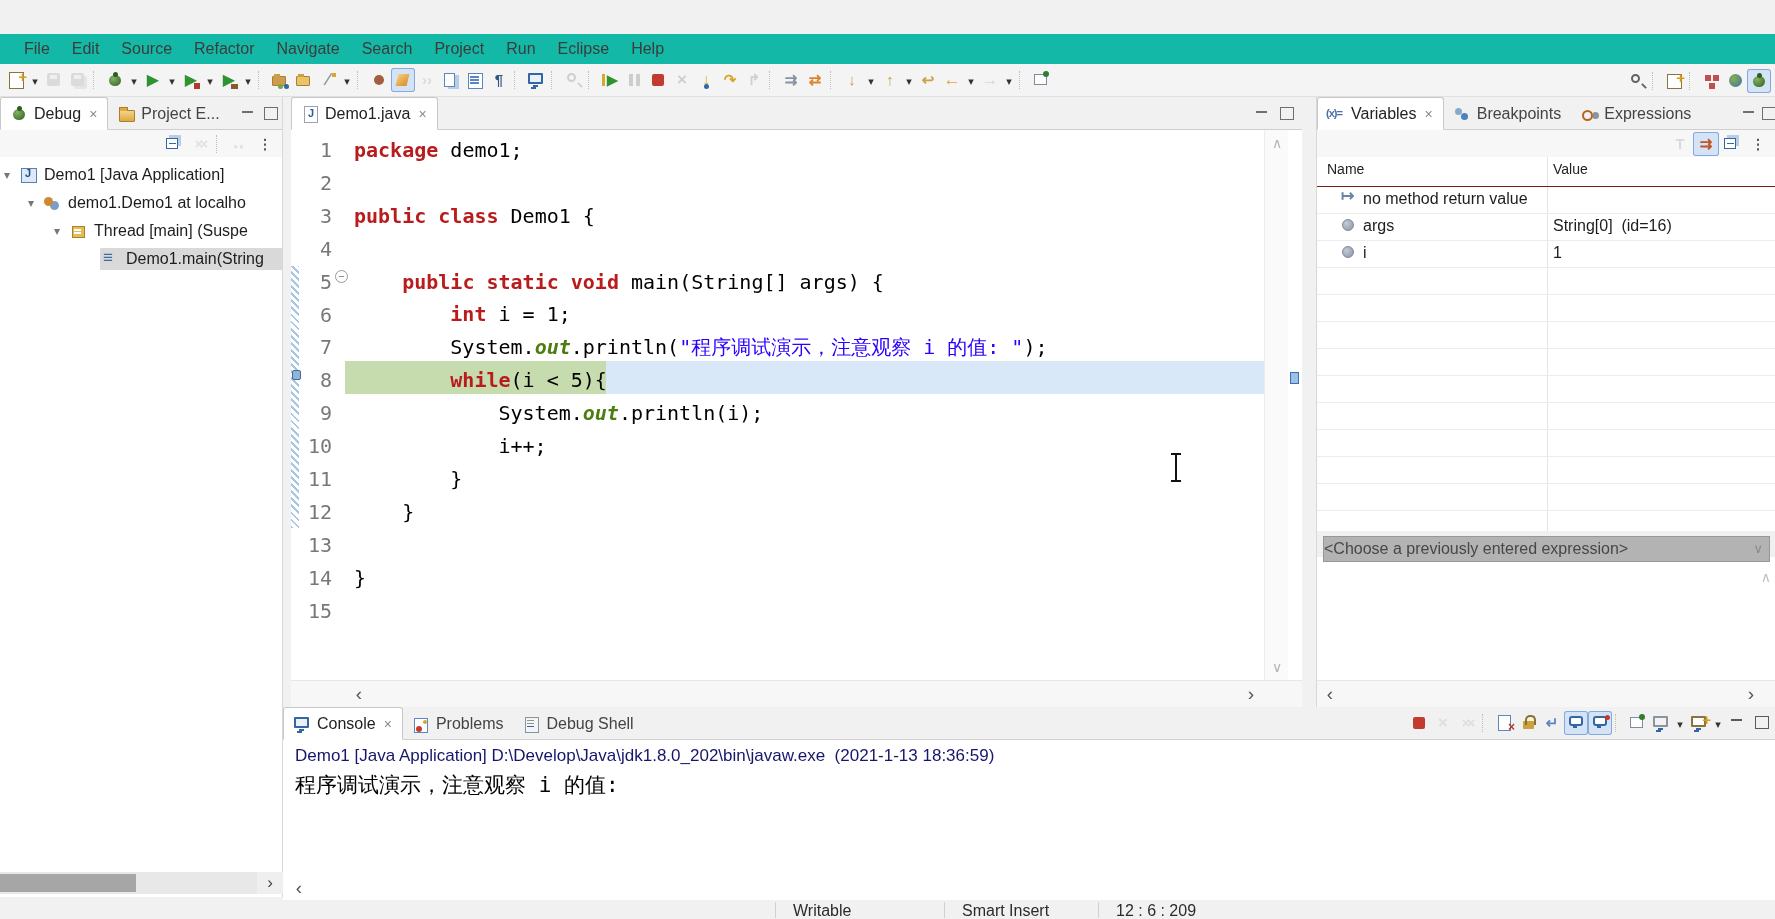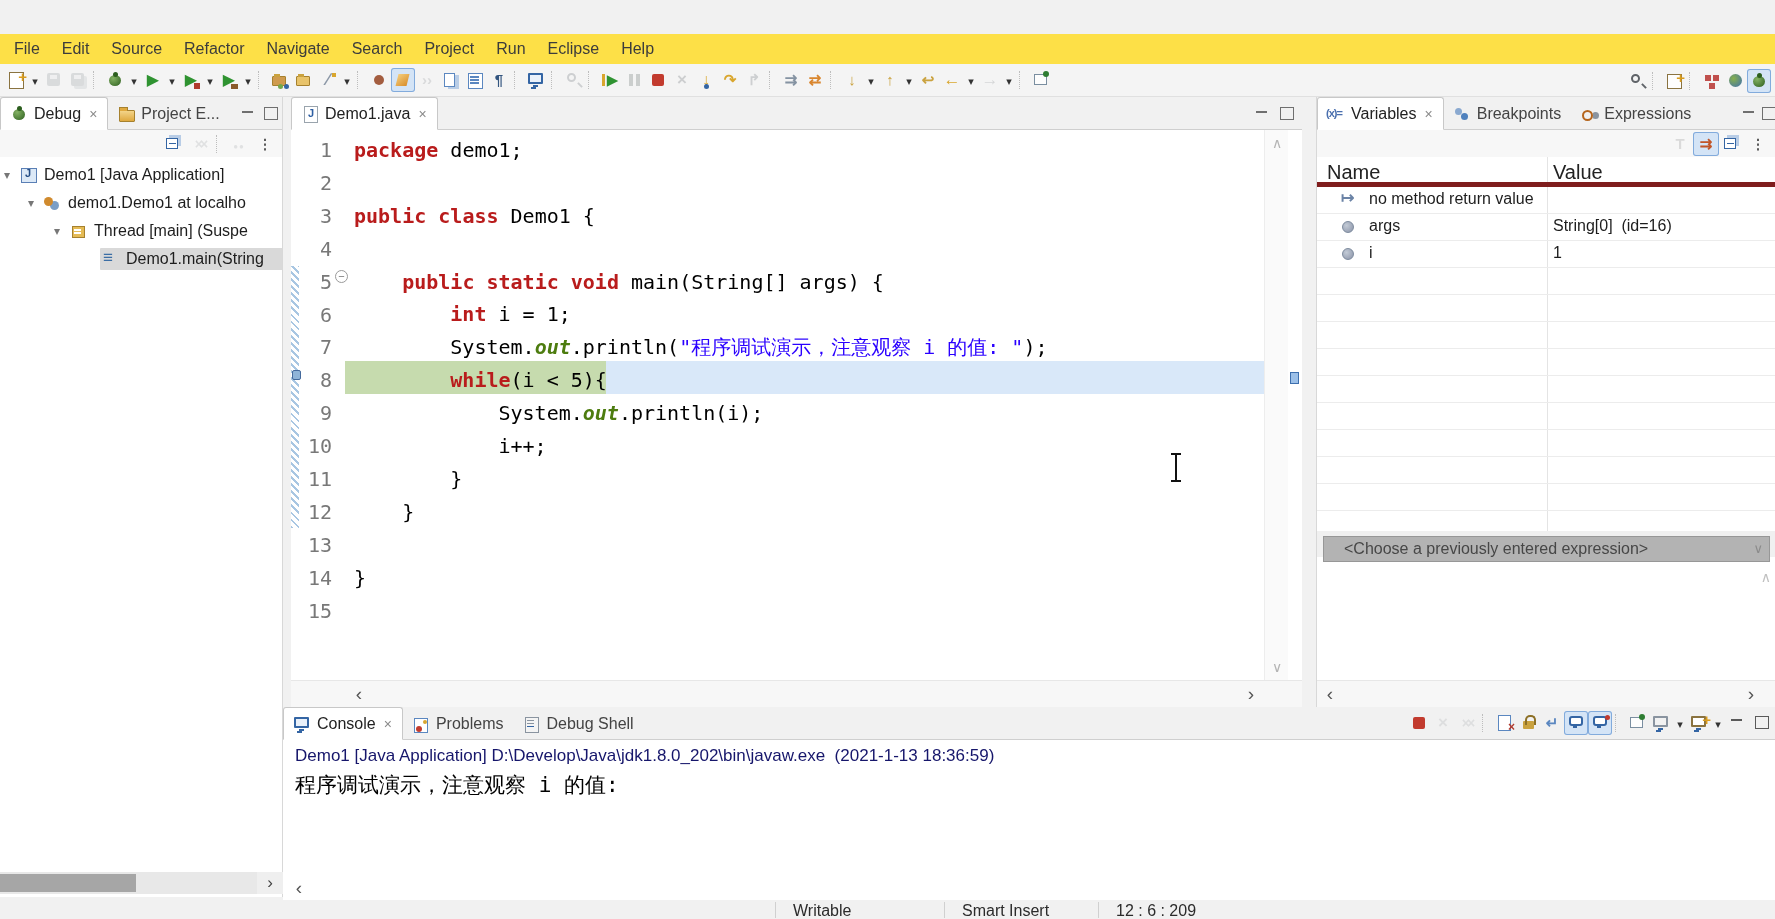--- a/index.html
+++ b/index.html
@@ -13,21 +13,21 @@
      background:radial-gradient(circle at 35% 35%, #6d6486 0%, #2c2344 55%, #161026 100%);
      box-shadow:inset 0 0 0 2px #463d5e}
   #window-title{position:absolute;left:40px;top:7px;font-size:17px;color:#8a8a8a;white-space:nowrap}
   .wbtn{position:absolute;top:0;width:46px;height:32px;display:flex;align-items:center;justify-content:center;color:#555}
   #win-min{left:1590px}#win-max{left:1664px}#win-close{left:1738px}
   #win-min::before{content:"";width:12px;height:2px;background:#666}
   #win-max::before{content:"";width:12px;height:11px;border:1.5px solid #666}
   #win-close::before{content:"×";font-size:22px;color:#555}
 
   
-  #menubar{position:absolute;left:0;top:34px;width:1775px;height:30px;background:#fde047;display:flex;align-items:center;padding-left:3px}
+  #menubar{position:absolute;left:0;top:34px;width:1775px;height:30px;background:#14b8a6;display:flex;align-items:center;padding-left:13px}
   .menu-item{padding:4px 11px;font-size:16px;color:#3c3c3c;white-space:nowrap}
 
   
   #toolbar{position:absolute;left:0;top:64px;width:1775px;height:33px;background:#f4f4f4;border-bottom:1px solid #e0e0e0;
            display:flex;align-items:center;padding-left:4px}
   .tsep{width:7px;height:18px;border-left:1px dotted #bdbdbd;margin:0 3px}
   .ic{position:relative;display:inline-block;width:24px;height:24px;line-height:24px;text-align:center;
       font-size:15px;border-radius:3px;flex:0 0 auto}
   .ic.on{background:#d4e4f6;box-shadow:inset 0 0 0 1px #82abdc}
   .ic.disabled{opacity:.45;filter:grayscale(60%)}
@@ -187,34 +187,34 @@
   .hscroll{position:absolute;left:0;bottom:0;right:0;height:27px;background:#f7f7f7;border-top:1px solid #e7e7e7}
   .harrow{position:absolute;top:3px;width:20px;height:20px;color:#555;font-size:19px;line-height:19px;text-align:center}
   #ibeam{position:absolute;left:879px;top:322px;width:12px;height:32px;z-index:5}
   #ibeam::before{content:"";position:absolute;left:5px;top:2px;width:2px;height:28px;background:#111}
   #ibeam::after{content:"";position:absolute;left:1px;top:1px;width:10px;height:2px;background:#111;box-shadow:0 27px 0 #111}
 
   
   #right-panel{left:1316px;top:97px;width:459px;height:610px;border-left:1px solid #d8d8d8}
   #rp-mm-min{left:424px}#rp-mm-max{left:443px}
   #vtable{position:absolute;left:0;top:60px;right:0;height:374px;background:#fff;overflow:hidden}
-  #vheader{position:relative;height:30px;border-bottom:5px solid #7f1d1d;font-size:20px;color:#222}
+  #vheader{position:relative;height:30px;border-bottom:1px solid #7f1d1d;font-size:14px;color:#222}
   #vh-name{position:absolute;left:10px;top:4px}
   #vh-value{position:absolute;left:236px;top:4px}
   #vdivider{position:absolute;left:230px;top:0;width:1px;height:374px;background:#e4e4e4}
   .vrow{position:relative;height:27px;border-bottom:1px solid #ececec;font-size:16px;color:#1d1d1d}
-  .vname{position:absolute;left:24px;top:3px;width:204px;overflow:hidden;white-space:nowrap;display:flex;align-items:center;gap:14px}
+  .vname{position:absolute;left:24px;top:3px;width:204px;overflow:hidden;white-space:nowrap;display:flex;align-items:flex-start;gap:8px}
   .vvalue{position:absolute;left:236px;top:3px;white-space:pre}
   .vi{position:relative;width:14px;height:14px;flex:0 0 auto}
   .vi-return::before{content:"↦";position:absolute;left:0;top:-4px;color:#6b83a6;font-weight:bold}
   .vi-local::before{content:"";position:absolute;left:1px;top:2px;width:10px;height:10px;border-radius:50%;
       background:radial-gradient(circle at 35% 35%, #c3cbd6, #8a93a8);border:1px solid #7d8b9e}
   #combo-strip{position:absolute;left:0;top:434px;right:0;height:26px;background:#f0f0f0}
   #expr-combo{position:absolute;left:6px;top:439px;width:447px;height:26px;background:#b3b3b3;border:1px solid #979797;
-      color:#474747;font-size:16px;line-height:24px;padding-left:20px;white-space:nowrap;overflow:hidden}
+      color:#474747;font-size:16px;line-height:24px;padding-left:0;white-space:nowrap;overflow:hidden}
   #expr-combo-arrow{position:absolute;right:6px;top:0;color:#8b8b8b;font-size:13px;line-height:24px}
   #detail-pane{position:absolute;left:0;top:466px;right:0;bottom:27px;background:#fff}
   #detail-up{position:absolute;right:4px;top:6px;color:#c0c0c0;font-size:14px}
 
   
   #console{left:283px;top:707px;width:1492px;height:193px}
   #console .tabbar{height:33px}
   #console-icons{position:absolute;right:2px;top:4px;display:flex;align-items:center}
   #process-line{position:absolute;left:12px;top:39px;font-size:17px;color:#16166b;white-space:pre}
   #console-output{position:absolute;left:12px;top:64px;font-size:21px;color:#000;font-family:"DejaVu Sans Mono",monospace;white-space:pre}

